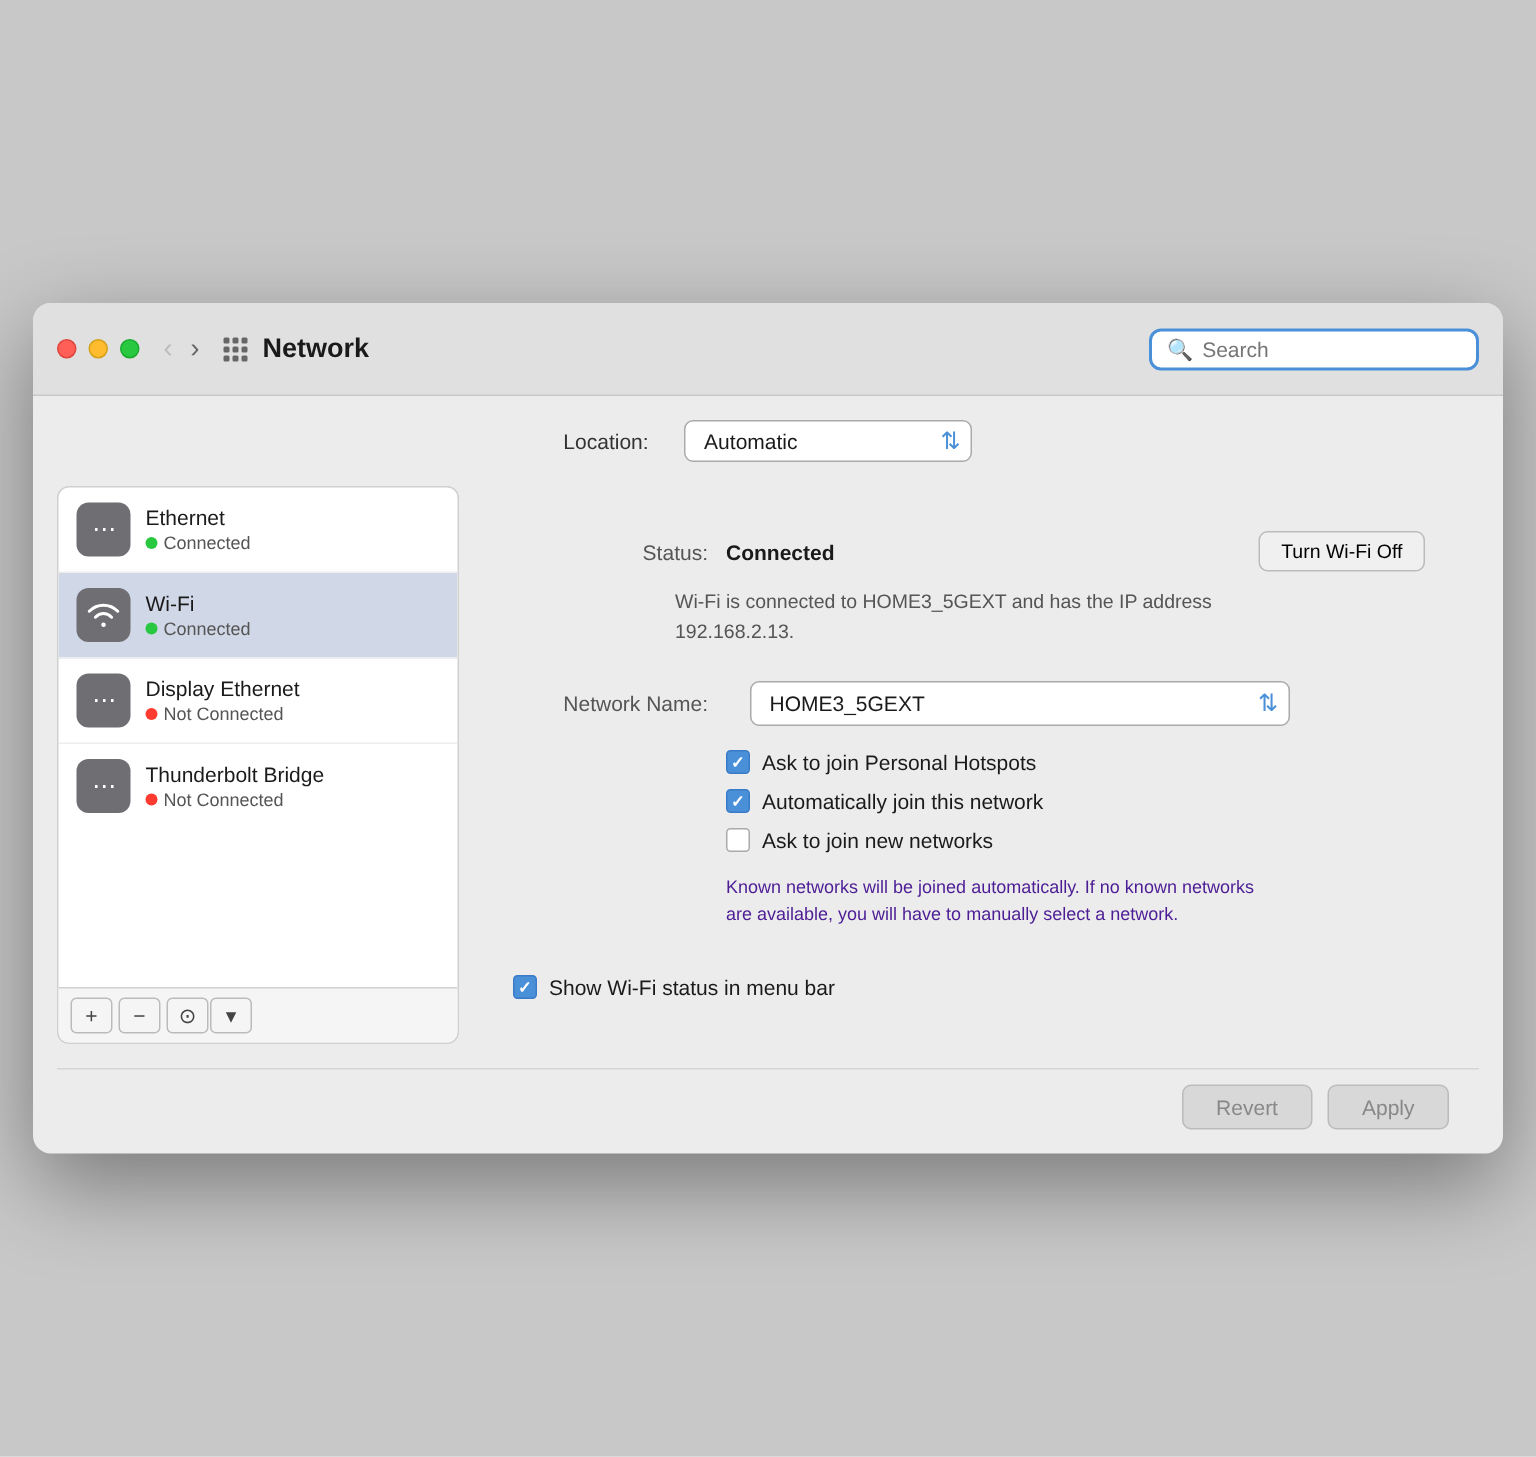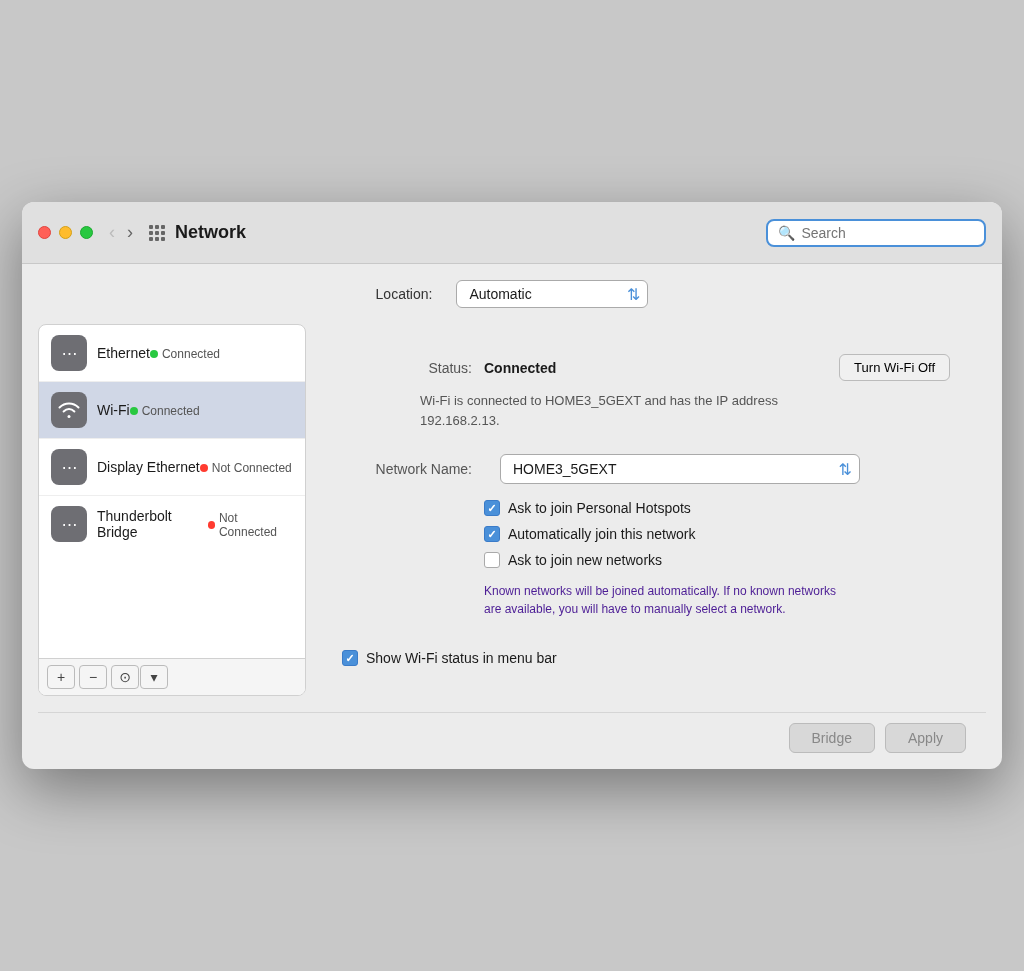--- a/index.html
+++ b/index.html
@@ -169,21 +169,21 @@
       border-radius: 8px;
       display: flex;
       align-items: center;
       justify-content: center;
       flex-shrink: 0;
       font-size: 16px;
       color: #fff;
     }
     .item-info {
       display: flex;
-      flex-direction: row;
+      flex-direction: column;
     }
     .item-name {
       font-size: 14px;
       font-weight: 500;
       color: #1a1a1a;
     }
     .item-status {
       display: flex;
       align-items: center;
       gap: 4px;
@@ -255,21 +255,21 @@
       border: 1px solid #bbb;
       border-radius: 6px;
       padding: 5px 14px;
       font-size: 13px;
       cursor: pointer;
       white-space: nowrap;
     }
     .status-desc {
       font-size: 13px;
       color: #555;
-      margin-left: 78px;
+      margin-left: 108px;
       margin-bottom: 24px;
       line-height: 1.5;
       max-width: 380px;
     }
     .field-row {
       display: flex;
       align-items: center;
       margin-bottom: 16px;
     }
     .field-label {
@@ -570,16 +570,16 @@
           <div class="show-wifi-row">
             <div class="checkbox-box checked"></div>
             <span class="checkbox-label">Show Wi-Fi status in menu bar</span>
           </div>
         </div>
       </div>
     </div>
   </div>
 
   <div class="window-footer">
-    <button class="footer-btn">Bridge</button>
+    <button class="footer-btn">Revert</button>
     <button class="footer-btn">Apply</button>
   </div>
 </div>
 
 </body></html>

